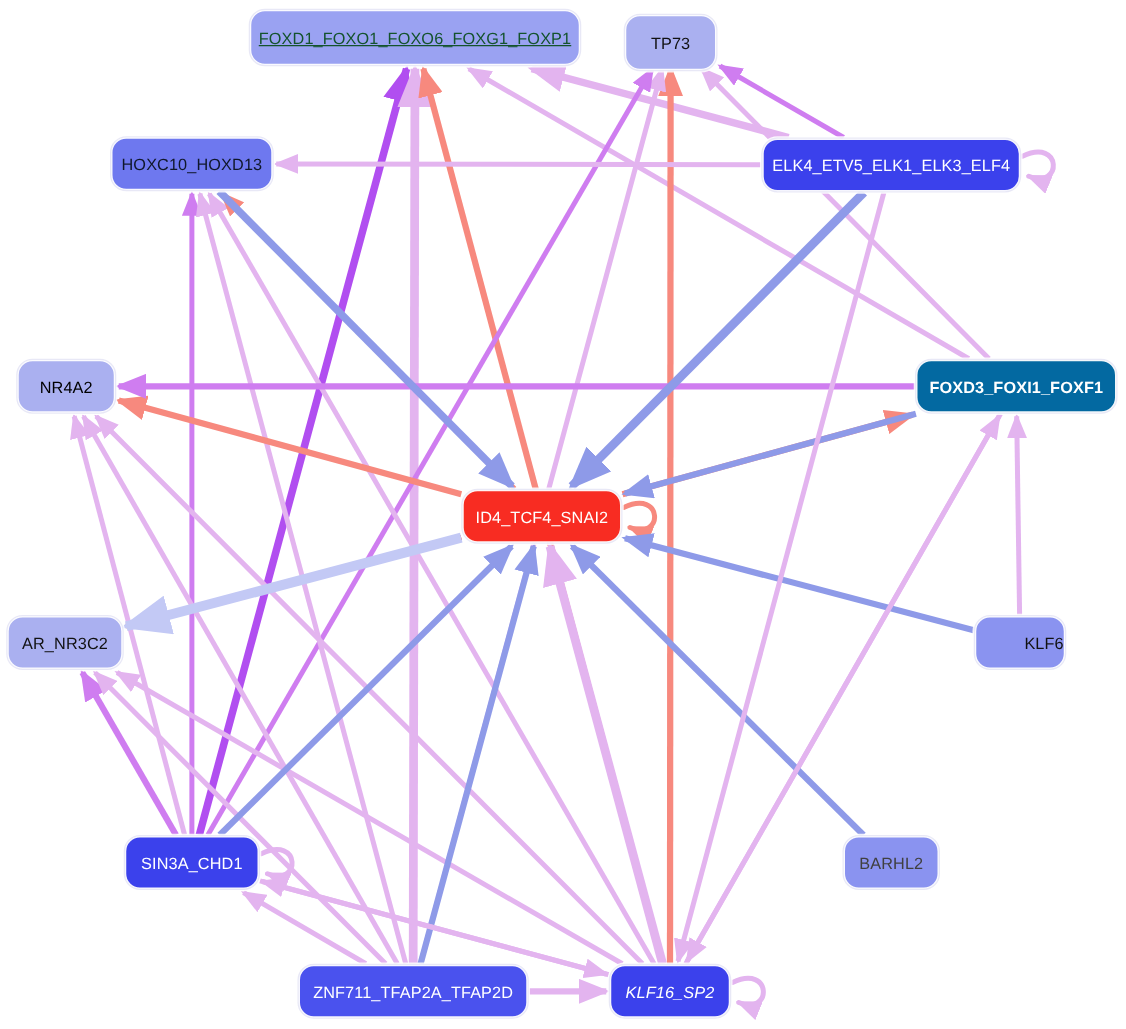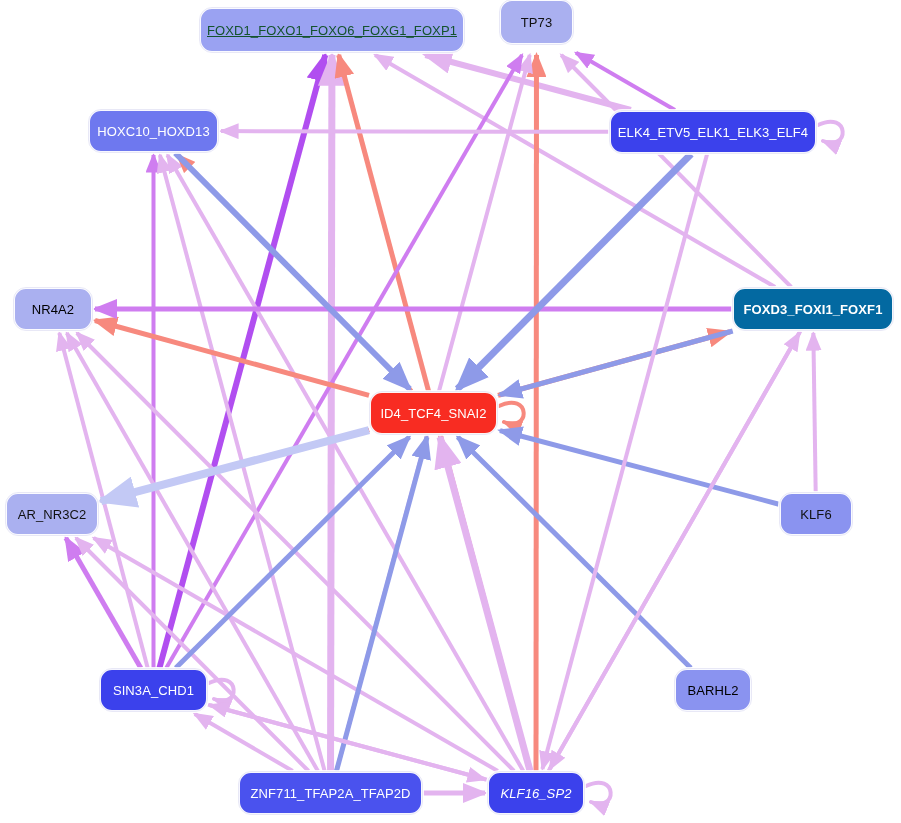--- a/index.html
+++ b/index.html
@@ -91,49 +91,49 @@
       <line x1="208" y1="704.6758169934641" x2="485" y2="779.2666666666667" stroke="#e3b4ef" stroke-width="4" stroke-linecap="butt" marker-end="url(#ah1)"></line>
       <line x1="487" y1="779.80522875817" x2="210" y2="705.2143790849673" stroke="#e3b4ef" stroke-width="4" stroke-linecap="butt" marker-end="url(#ah1)"></line>
       <line x1="292.69417475728153" y1="771" x2="194.74271844660194" y2="714" stroke="#e3b4ef" stroke-width="4" stroke-linecap="butt" marker-end="url(#ah1)"></line>
       <line x1="707.108925869894" y1="154" x2="542.4266263237519" y2="769" stroke="#e3b4ef" stroke-width="4" stroke-linecap="butt" marker-end="url(#ah1)"></line>
       <line x1="800.4090909090909" y1="331" x2="549.7355371900826" y2="769" stroke="#e3b4ef" stroke-width="4" stroke-linecap="butt" marker-end="url(#ah1)"></line>
     </svg>
   <div id="nodes">
       <div class="node" style="left: 200px; top: 8px; width: 264px; height: 44px; background: rgb(154, 162, 242);">
         <span class="node-label" style="color: #14532d; text-decoration: underline;">FOXD1_FOXO1_FOXO6_FOXG1_FOXP1</span>
       </div>
-      <div class="node" style="left: 500px; top: 0; width: 73px; height: 44px; background: rgb(170, 176, 240);">
+      <div class="node" style="left: 500px; top: 12px; width: 73px; height: 44px; background: rgb(170, 176, 240);">
         <span class="node-label" style="color: rgb(17, 17, 17);">TP73</span>
       </div>
       <div class="node" style="left: 89px; top: 110px; width: 129px; height: 42px; background: rgb(110, 120, 239);">
-        <span class="node-label" style="color: #ffffff;">HOXC10_HOXD13</span>
+        <span class="node-label" style="color: #0f172a;">HOXC10_HOXD13</span>
       </div>
       <div class="node" style="left: 610px; top: 111px; width: 206px; height: 42px; background: rgb(59, 65, 236);">
         <span class="node-label" style="color: rgb(255, 255, 255);">ELK4_ETV5_ELK1_ELK3_ELF4</span>
       </div>
       <div class="node" style="left: 14px; top: 288px; width: 78px; height: 42px; background: rgb(170, 176, 240);">
         <span class="node-label" style="color: #000000;">NR4A2</span>
       </div>
       <div class="node" style="left: 733px; top: 288px; width: 160px; height: 42px; background: #0369a1; font-weight: bold;">
         <span class="node-label" style="color: rgb(255, 255, 255);">FOXD3_FOXI1_FOXF1</span>
       </div>
       <div class="node" style="left: 370px; top: 392px; width: 127px; height: 42px; background: rgb(248, 44, 34);">
         <span class="node-label" style="color: #ffffff;">ID4_TCF4_SNAI2</span>
       </div>
       <div class="node" style="left: 6px; top: 493px; width: 92px; height: 42px; background: rgb(170, 176, 240);">
         <span class="node-label" style="color: rgb(17, 17, 17);">AR_NR3C2</span>
       </div>
-      <div class="node" style="left: 780px; top: 493px; width: 72px; height: 42px; background: rgb(138, 147, 240);">
+      <div class="node" style="left: 780px; top: 493px; width: 72px; height: 42px; background: rgb(138, 147, 240); justify-content: flex-end;">
         <span class="node-label" style="color: rgb(17, 17, 17);">KLF6</span>
       </div>
       <div class="node" style="left: 100px; top: 669px; width: 107px; height: 42px; background: rgb(59, 65, 236);">
         <span class="node-label" style="color: rgb(255, 255, 255);">SIN3A_CHD1</span>
       </div>
       <div class="node" style="left: 675px; top: 669px; width: 76px; height: 42px; background: rgb(138, 147, 240);">
-        <span class="node-label" style="color: #000000;">BARHL2</span>
+        <span class="node-label" style="color: #404040;">BARHL2</span>
       </div>
       <div class="node" style="left: 239px; top: 772px; width: 183px; height: 42px; background: rgb(74, 82, 238);">
         <span class="node-label" style="color: rgb(255, 255, 255);">ZNF711_TFAP2A_TFAP2D</span>
       </div>
       <div class="node" style="left: 488px; top: 772px; width: 96px; height: 42px; background: rgb(59, 65, 236);">
         <span class="node-label" style="color: rgb(255, 255, 255); font-style: italic;">KLF16_SP2</span>
       </div>
     </div>
 </div>
 

